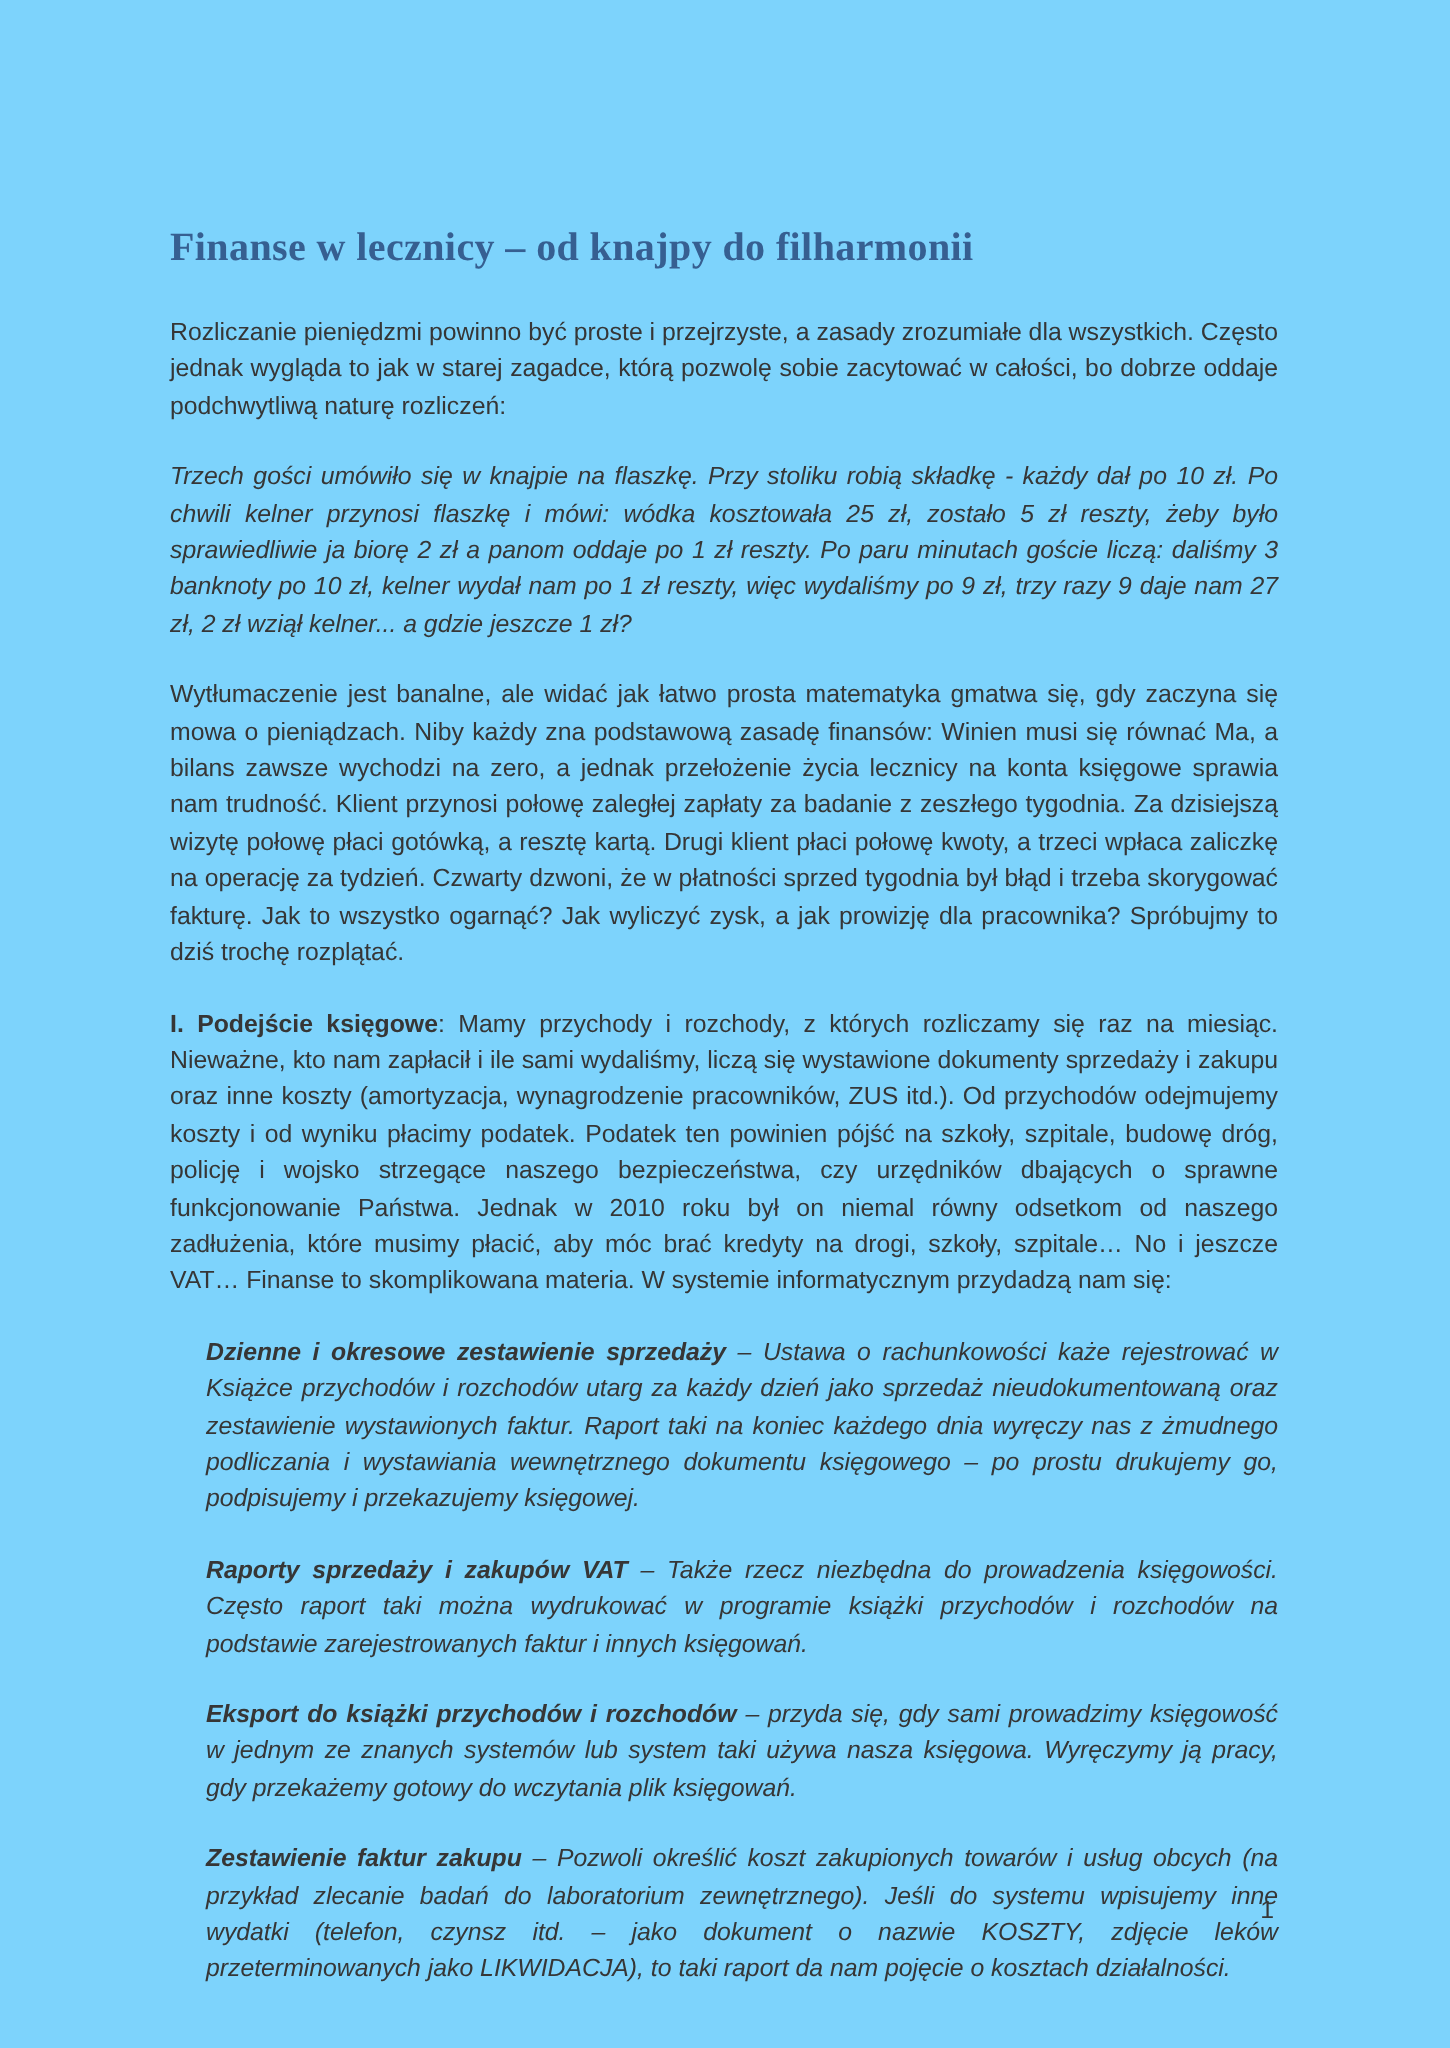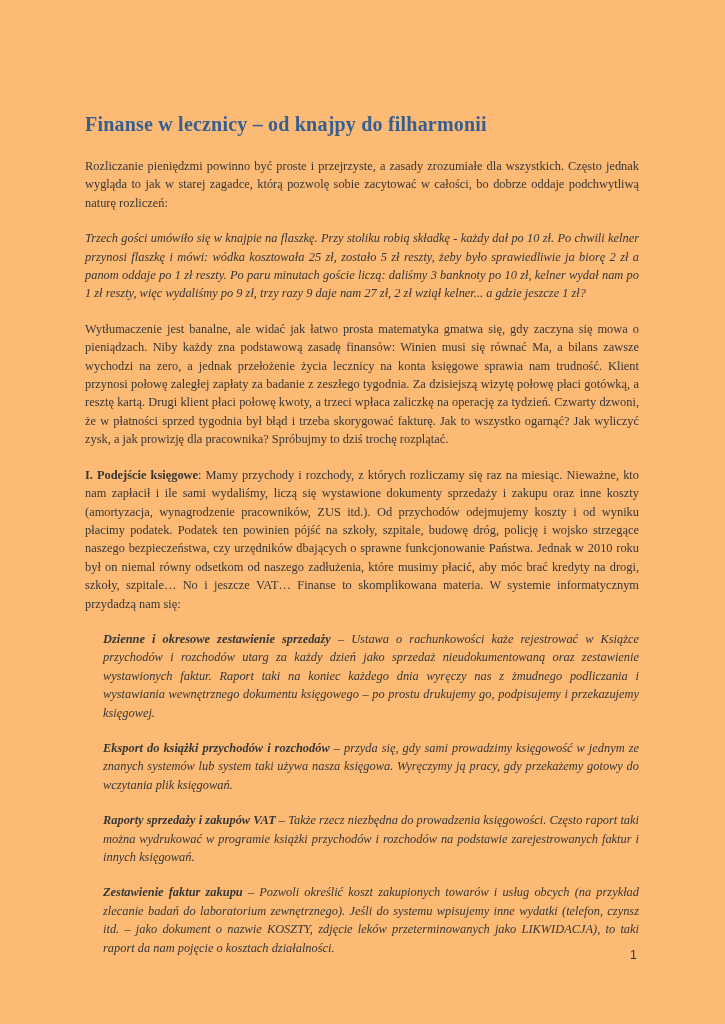--- a/index.html
+++ b/index.html
@@ -28,46 +28,45 @@
     line-height: 25px;
     margin: 0 0 20px 0;
     letter-spacing: 0.2px;
   }
   .para {
     font-size: 12.4px;
     line-height: 18.4px;
     color: #363636;
     text-align: justify;
     margin: 17px 0 12px 0;
-    font-family: Liberation Serif, serif;
   }
   .para.indent {
     margin-left: 18px;
   }
   .para span.b { font-weight: bold; }
   .para span.i { font-style: italic; }
   .page-number {
     position: absolute;
     right: 88px;
     bottom: 62px;
     font-size: 12.4px;
     color: #363636;
   }
 </style>
 </head>
 <body>
 
-<div class="page" style="background: #fdba74;">
+<div class="page" style="background: #7dd3fc;">
   <div class="content">
     <h1 class="doc-title" style="color: rgb(54, 95, 145);">Finanse w lecznicy – od knajpy do filharmonii</h1>
     <div>
         <p class="para body"><span>Rozliczanie pieniędzmi powinno być proste i przejrzyste, a zasady zrozumiałe dla wszystkich. Często jednak wygląda to jak w starej zagadce, którą pozwolę sobie zacytować w całości, bo dobrze oddaje podchwytliwą naturę rozliczeń:</span></p>
         <p class="para body"><span class="i">Trzech gości umówiło się w knajpie na flaszkę. Przy stoliku robią składkę - każdy dał po 10 zł. Po chwili kelner przynosi flaszkę i mówi: wódka kosztowała 25 zł, zostało 5 zł reszty, żeby było sprawiedliwie ja biorę 2 zł a panom oddaje po 1 zł reszty. Po paru minutach goście liczą: daliśmy 3 banknoty po 10 zł, kelner wydał nam po 1 zł reszty, więc wydaliśmy po 9 zł, trzy razy 9 daje nam 27 zł, 2 zł wziął kelner... a gdzie jeszcze 1 zł?</span></p>
         <p class="para body"><span>Wytłumaczenie jest banalne, ale widać jak łatwo prosta matematyka gmatwa się, gdy zaczyna się mowa o pieniądzach. Niby każdy zna podstawową zasadę finansów: Winien musi się równać Ma, a bilans zawsze wychodzi na zero, a jednak przełożenie życia lecznicy na konta księgowe sprawia nam trudność. Klient przynosi połowę zaległej zapłaty za badanie z zeszłego tygodnia. Za dzisiejszą wizytę połowę płaci gotówką, a resztę kartą. Drugi klient płaci połowę kwoty, a trzeci wpłaca zaliczkę na operację za tydzień. Czwarty dzwoni, że w płatności sprzed tygodnia był błąd i trzeba skorygować fakturę. Jak to wszystko ogarnąć? Jak wyliczyć zysk, a jak prowizję dla pracownika? Spróbujmy to dziś trochę rozplątać.</span></p>
         <p class="para body"><span class="b">I. Podejście księgowe</span><span>: Mamy przychody i rozchody, z których rozliczamy się raz na miesiąc. Nieważne, kto nam zapłacił i ile sami wydaliśmy, liczą się wystawione dokumenty sprzedaży i zakupu oraz inne koszty (amortyzacja, wynagrodzenie pracowników, ZUS itd.). Od przychodów odejmujemy koszty i od wyniku płacimy podatek. Podatek ten powinien pójść na szkoły, szpitale, budowę dróg, policję i wojsko strzegące naszego bezpieczeństwa, czy urzędników dbających o sprawne funkcjonowanie Państwa. Jednak w 2010 roku był on niemal równy odsetkom od naszego zadłużenia, które musimy płacić, aby móc brać kredyty na drogi, szkoły, szpitale… No i jeszcze VAT… Finanse to skomplikowana materia. W systemie informatycznym przydadzą nam się:</span></p>
         <p class="para indent"><span class="b i">Dzienne i okresowe zestawienie sprzedaży</span><span class="i"> – Ustawa o rachunkowości każe rejestrować w Książce przychodów i rozchodów utarg za każdy dzień jako sprzedaż nieudokumentowaną oraz zestawienie wystawionych faktur. Raport taki na koniec każdego dnia wyręczy nas z żmudnego podliczania i wystawiania wewnętrznego dokumentu księgowego – po prostu drukujemy go, podpisujemy i przekazujemy księgowej.</span></p>
+        <p class="para indent"><span class="b i">Raporty sprzedaży i zakupów VAT</span><span class="i"> – Także rzecz niezbędna do prowadzenia księgowości. Często raport taki można wydrukować w programie książki przychodów i rozchodów na podstawie zarejestrowanych faktur i innych księgowań.</span></p>
         <p class="para indent"><span class="b i">Eksport do książki przychodów i rozchodów</span><span class="i"> – przyda się, gdy sami prowadzimy księgowość w jednym ze znanych systemów lub system taki używa nasza księgowa. Wyręczymy ją pracy, gdy przekażemy gotowy do wczytania plik księgowań.</span></p>
-        <p class="para indent"><span class="b i">Raporty sprzedaży i zakupów VAT</span><span class="i"> – Także rzecz niezbędna do prowadzenia księgowości. Często raport taki można wydrukować w programie książki przychodów i rozchodów na podstawie zarejestrowanych faktur i innych księgowań.</span></p>
         <p class="para indent"><span class="b i">Zestawienie faktur zakupu</span><span class="i"> – Pozwoli określić koszt zakupionych towarów i usług obcych (na przykład zlecanie badań do laboratorium zewnętrznego). Jeśli do systemu wpisujemy inne wydatki (telefon, czynsz itd. – jako dokument o nazwie KOSZTY, zdjęcie leków przeterminowanych jako LIKWIDACJA), to taki raport da nam pojęcie o kosztach działalności.</span></p>
       </div>
   </div>
   <div class="page-number">1</div>
 </div>
 
 </body></html>

